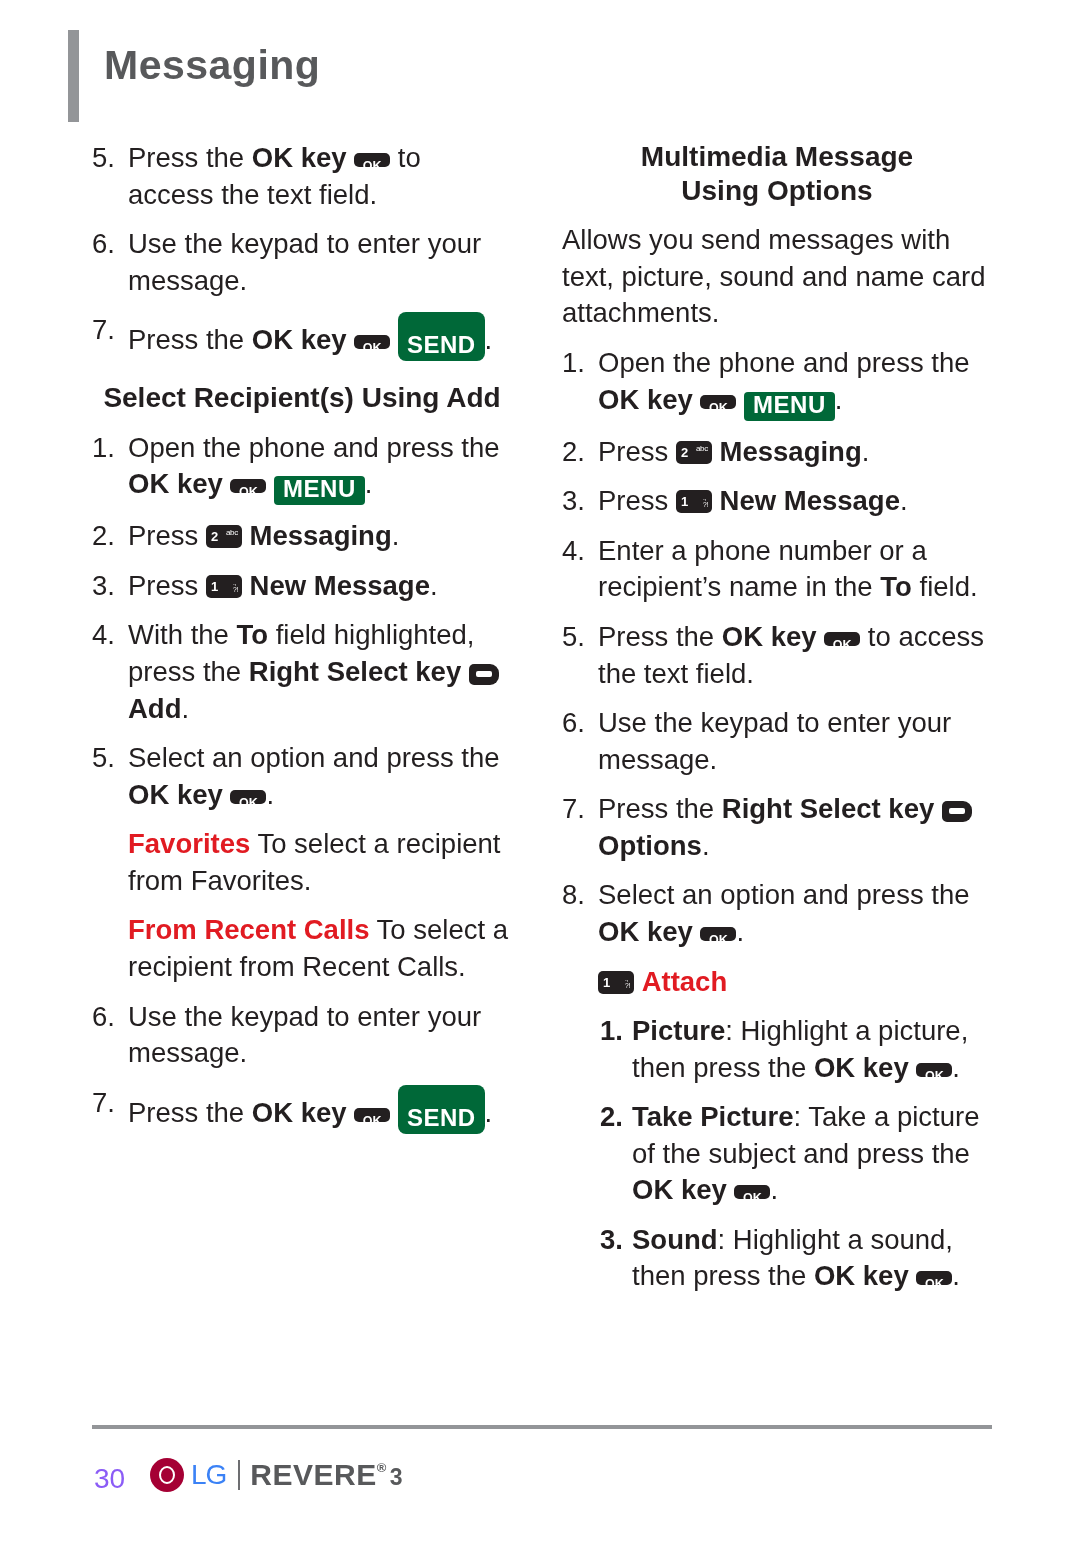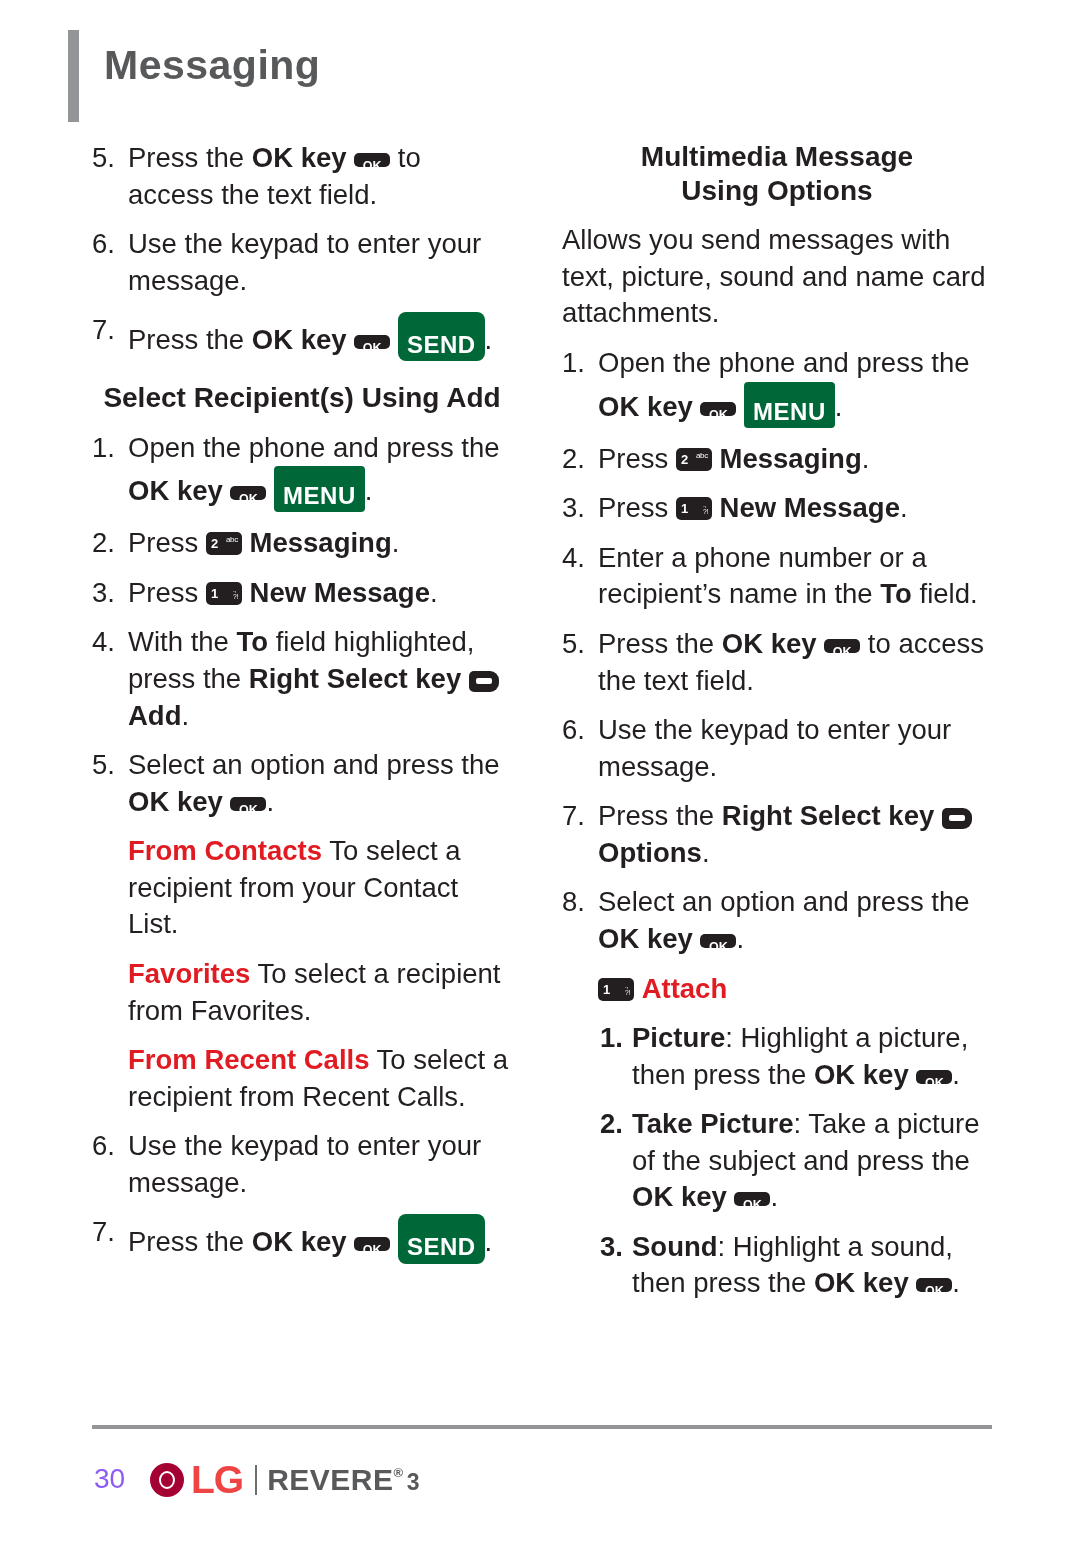--- a/index.html
+++ b/index.html
@@ -136,21 +136,21 @@
   .key-num .ka small { display: block; }
 
   .key-menu {
     display: inline-block;
     vertical-align: -4px;
     background: #006838;
     color: #ffffff;
     border-radius: 4px;
     font-size: 24px;
     font-weight: bold;
-    padding: 17px 9px 4px 9px;
+    padding: 0 9px 4px 9px;
     line-height: 1.05;
     letter-spacing: 0.5px;
   }
   .key-send {
     display: inline-block;
     vertical-align: -4px;
     background: #006838;
     color: #ffffff;
     border-radius: 8px;
     font-size: 24px;
@@ -215,23 +215,23 @@
     position: absolute;
     left: 9px;
     top: 8px;
     width: 16px;
     height: 18px;
     border-radius: 50%;
     border: 2.5px solid #ffffff;
     box-sizing: border-box;
   }
   .lg-word {
-    font-size: 39px;
-    font-weight: bold;
-    color: #ef4444;
+    font-size: 28px;
+    font-weight: normal;
+    color: #3b82f6;
     letter-spacing: -1px;
   }
   .logo-sep {
     display: inline-block;
     width: 2px;
     height: 30px;
     background: #6d6e71;
     margin: 0 10px 0 12px;
   }
   .revere {
@@ -290,23 +290,20 @@
       <div class="item">
       <span class="num">4.</span>
       <span class="txt">With the <b>To</b> field highlighted, press the <b>Right Select key</b> <span class="key-soft"></span> <b>Add</b>.</span>
     </div>
       <div class="item">
       <span class="num">5.</span>
       <span class="txt">Select an option and press the <b>OK key</b> <span class="key key-ok">OK</span>.</span>
     </div>
     </div>
   <div id="left-options">
-      <div class="indent">
-     <span class="red">From Contacts</span><span> To select a recipient from your Contact List.</span>
-   </div>
       <div class="indent">
      <span class="red">Favorites</span><span> To select a recipient from Favorites.</span>
    </div>
       <div class="indent">
      <span class="red">From Recent Calls</span><span> To select a recipient from Recent Calls.</span>
    </div>
     </div>
   <div id="left-end">
       <div class="item">
       <span class="num">6.</span>

